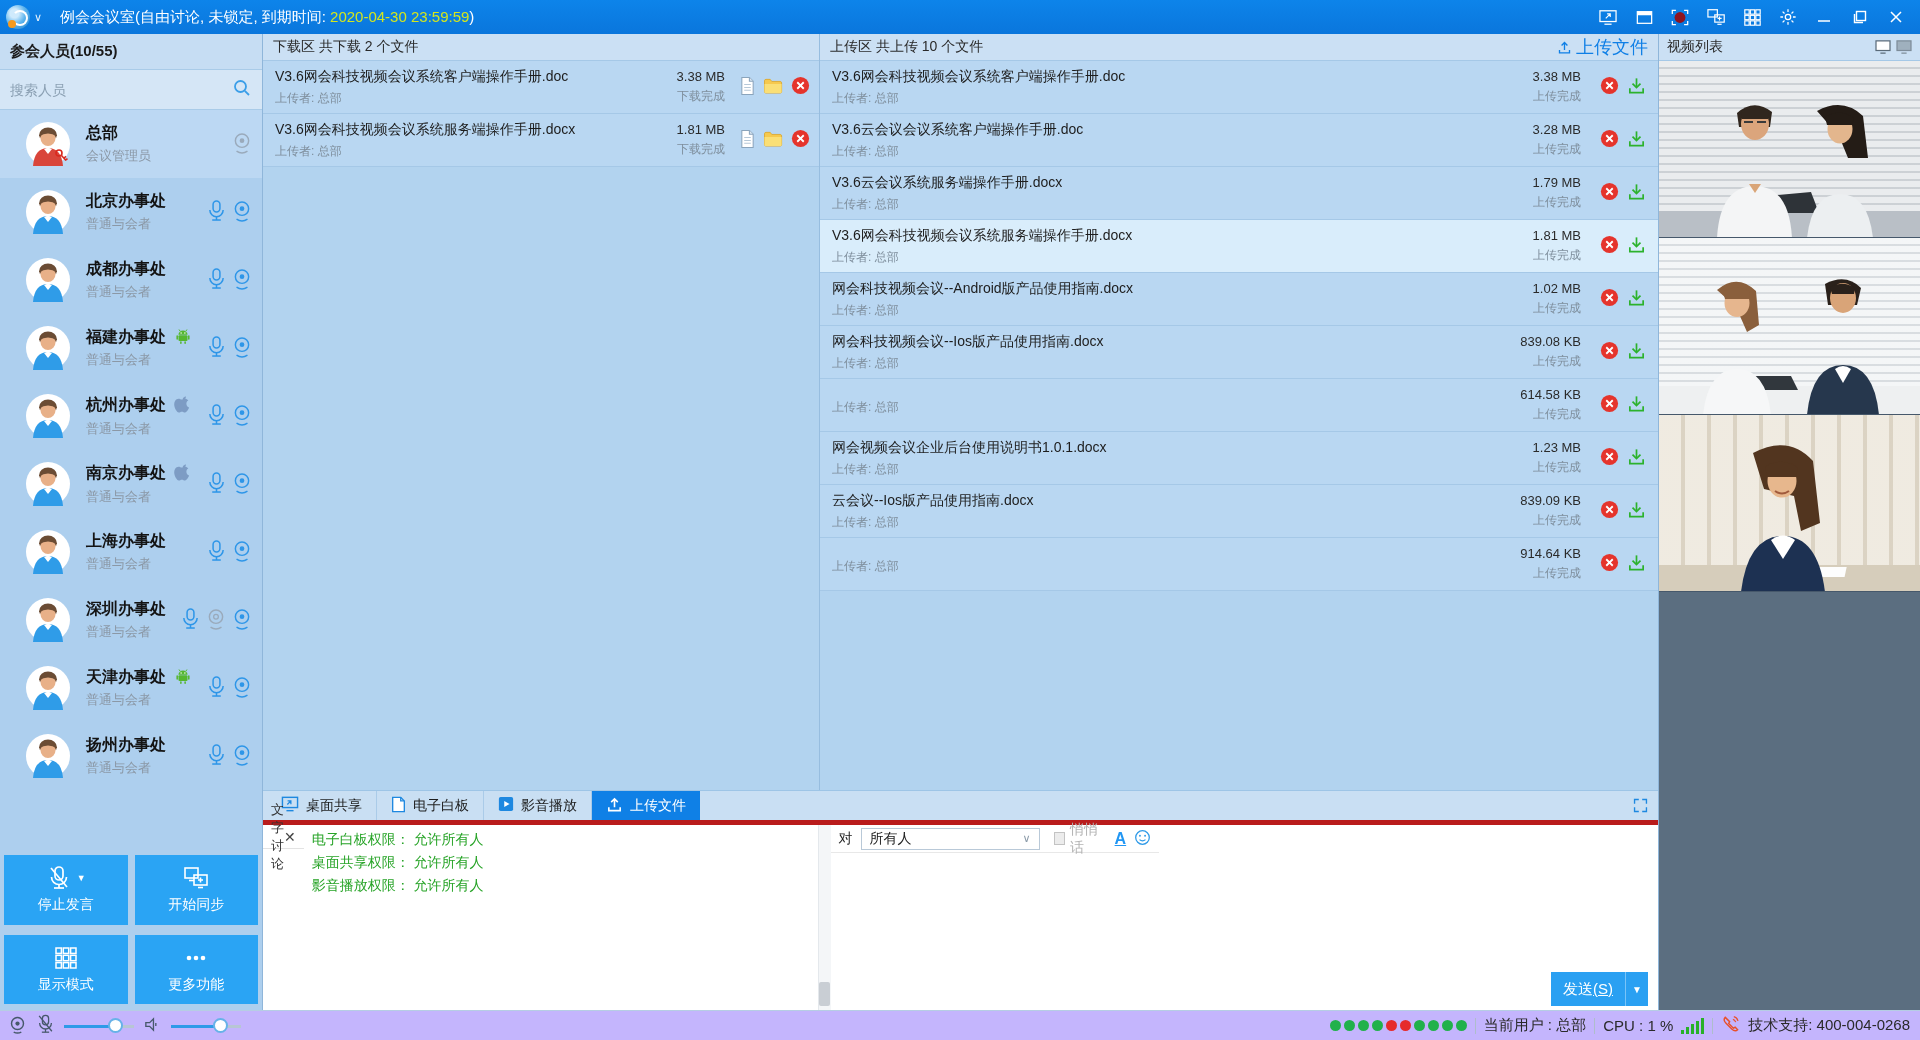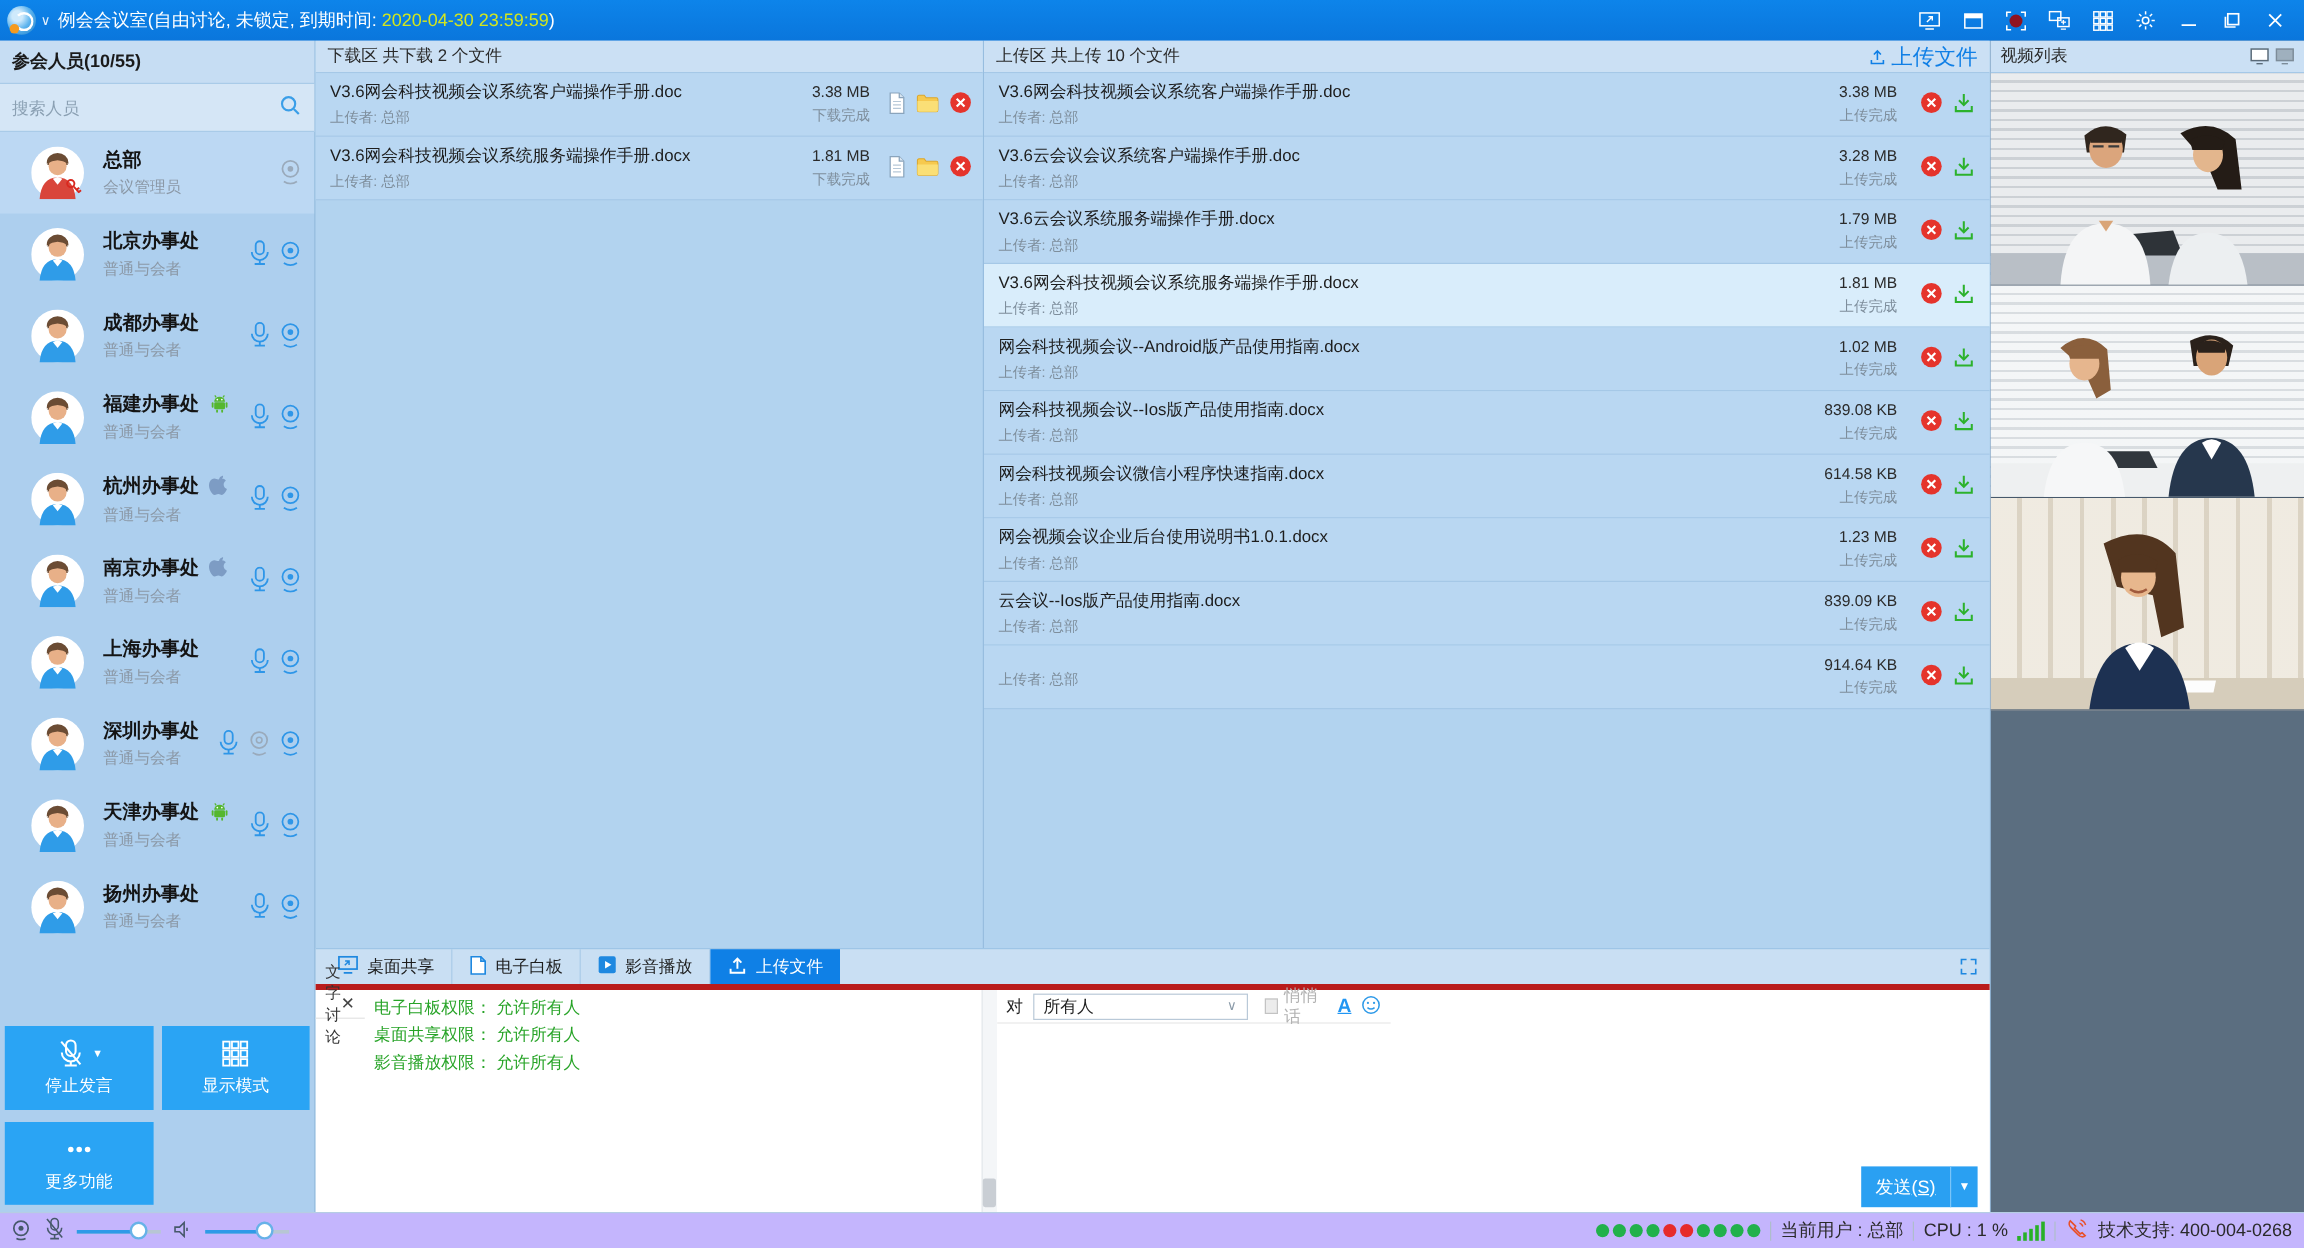--- a/index.html
+++ b/index.html
@@ -6,21 +6,21 @@
   html,body { width:1920px; height:1040px; overflow:hidden; }
   body { font-family:"Liberation Sans","DejaVu Sans",sans-serif; font-size:14px; background:#b2d3ef; }
   .root { width:1920px; height:1040px; display:flex; flex-direction:column; }
 
   
   .titlebar { height:34px; background:linear-gradient(#0d84ea,#0a76dc); color:#fff; display:flex; align-items:center; padding:0 8px 0 6px; flex:0 0 34px; }
   .logo { width:24px; height:24px; border-radius:50%; background:radial-gradient(circle at 35% 35%, #cfeafc 0 20%, #5db4ee 50%, #1a7cc8 100%); position:relative; margin-right:2px; }
   .logo::after { content:""; position:absolute; left:2px; bottom:1px; width:8px; height:8px; border-radius:50%; background:#f59a1e; }
   .logo::before { content:""; position:absolute; left:6px; top:5px; width:12px; height:12px; border-radius:50%; border:2px solid #fff; border-left-color:transparent; }
   .title-chevron { font-size:11px; margin:0 6px 0 2px; opacity:.9; }
-  .title-text { font-size:15px; white-space:nowrap; }
+  .title-text { font-size:15px; white-space:nowrap;margin-left:12px; }
   .title-time { color:#d3e61e; }
   .tb-spacer { flex:1; }
   .tb-icons { display:flex; align-items:center; gap:4px; }
   .tb-btn { width:32px; height:26px; display:flex; align-items:center; justify-content:center; cursor:default; }
   .tb-btn svg { display:block; }
 
   
   .main { flex:1; display:flex; min-height:0; }
 
   
@@ -547,20 +547,32 @@
                 <line x1="12" y1="19.5" x2="12" y2="23" stroke="#fff" stroke-width="1.7"></line>
                 <line x1="7" y1="23" x2="17" y2="23" stroke="#fff" stroke-width="1.7"></line>
                 <line x1="4" y1="3" x2="20" y2="22" stroke="#fff" stroke-width="1.7"></line>
               </svg>
               <span style="font-size:9px">▼</span>
             </div>
             <div>停止发言</div>
           </div>
           <div class="ctrl-btn">
             <div class="ic-line">
+              <svg width="26" height="24" viewBox="0 0 26 24">
+                <rect x="2" y="2" width="13" height="10" fill="none" stroke="#fff" stroke-width="1.6"></rect>
+                <line x1="6" y1="14.5" x2="11" y2="14.5" stroke="#fff" stroke-width="1.6"></line>
+                <rect x="11" y="9" width="13" height="10" fill="none" stroke="#fff" stroke-width="1.6"></rect>
+                <path d="M17.5 11.5v5M15 14h5" stroke="#fff" stroke-width="1.6"></path>
+                <line x1="15" y1="21.5" x2="20" y2="21.5" stroke="#fff" stroke-width="1.6"></line>
+              </svg>
+            </div>
+            <div>开始同步</div>
+          </div>
+          <div class="ctrl-btn">
+            <div class="ic-line">
               <svg width="24" height="24" viewBox="0 0 24 24">
                 <g fill="none" stroke="#fff" stroke-width="1.5">
                   <rect x="2" y="2" width="5.4" height="5.4"></rect>
                   <rect x="9.3" y="2" width="5.4" height="5.4"></rect>
                   <rect x="16.6" y="2" width="5.4" height="5.4"></rect>
                   <rect x="2" y="9.3" width="5.4" height="5.4"></rect>
                   <rect x="9.3" y="9.3" width="5.4" height="5.4"></rect>
                   <rect x="16.6" y="9.3" width="5.4" height="5.4"></rect>
                   <rect x="2" y="16.6" width="5.4" height="5.4"></rect>
                   <rect x="9.3" y="16.6" width="5.4" height="5.4"></rect>
@@ -775,21 +787,20 @@
                     </svg></span>
                   <span><svg width="19" height="19" viewBox="0 0 20 20">
                       <path d="M10 2.5v9" stroke="#2cb22c" stroke-width="1.8" fill="none"></path>
                       <path d="M5.8 8l4.2 4.2L14.2 8" stroke="#2cb22c" stroke-width="1.8" fill="none"></path>
                       <path d="M3 13v4.5h14V13" stroke="#2cb22c" stroke-width="1.8" fill="none"></path>
                     </svg></span>
                 </div>
               </div>
               <div class="file-row">
                 <div class="f-info">
-                  <div class="f-name">网会科技视频会议微信小程序快速指南.docx</div>
                   <div class="f-meta">上传者: 总部</div>
                 </div>
                 <div class="f-stats">
                   <div class="f-size">614.58 KB</div>
                   <div class="f-status">上传完成</div>
                 </div>
                 <div class="f-icons">
                   <span><svg width="21" height="21" viewBox="0 0 22 22">
                       <circle cx="11" cy="11" r="9" fill="#e5342c"></circle>
                       <path d="M7.6 7.6l6.8 6.8M14.4 7.6l-6.8 6.8" stroke="#fff" stroke-width="1.9"></path>

